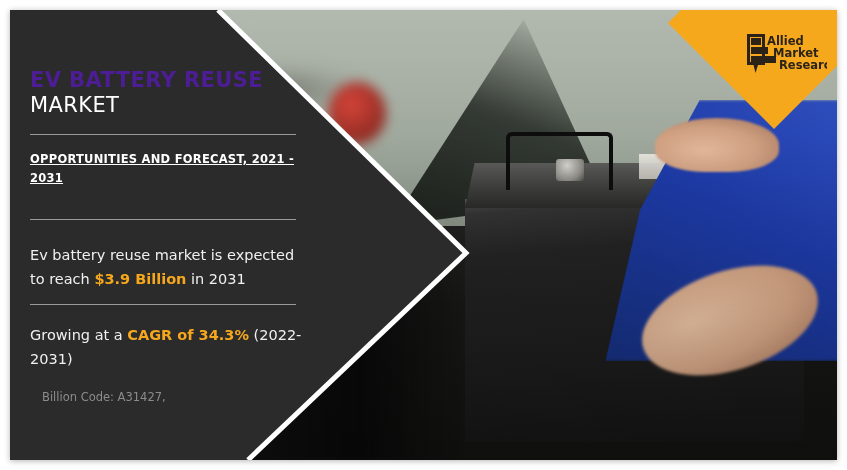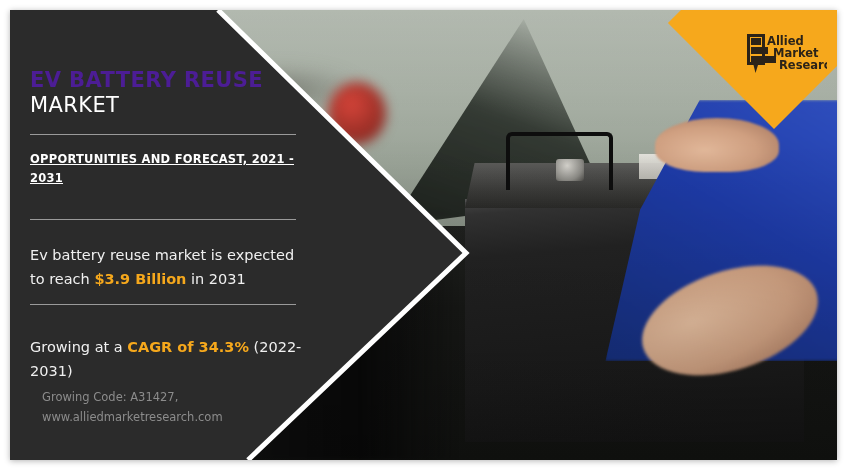--- a/index.html
+++ b/index.html
@@ -253,21 +253,21 @@
 
   .stat {
     position: absolute;
     left: 0;
     width: 272px;
     font-size: 14.5px;
     color: #f0f0f0;
     line-height: 1.63;
   }
   #stat-value   { top: 234px; }
-  #stat-growth  { top: 314px; margin-top: 12px; }
+  #stat-growth  { top: 314px; }
   .hl {
     color: #f6a81c;
     font-weight: bold;
   }
 
   .footnote {
     position: absolute;
     left: 12px; top: 378px;
     width: 280px;
     font-size: 11.5px;
@@ -341,22 +341,21 @@
       <span>Ev battery reuse market is expected to reach </span><span class="hl">$3.9 Billion</span><span> in 2031</span>
     </div>
 
     <div class="rule" id="rule-3"></div>
 
     <div class="stat" id="stat-growth">
       <span>Growing at a </span><span class="hl">CAGR of 34.3%</span><span> (2022-2031)</span>
     </div>
 
     <div class="footnote">
-      <div>Growing Code: A31427,</div>
-      <div>www.alliedmarketresearch.com</div>
+      <div>Billion Code: A31427,</div>
     </div>
 
   </div>
 
   <div id="logo-badge"></div>
   <div id="logo-mark">
     <svg viewBox="0 0 164 96" width="82" height="48" aria-hidden="true">
       <g fill="#2b2318">
 
         <path d="M4 4 h36 v62 h-14 l-5 16 -4 -16 H4 Z

